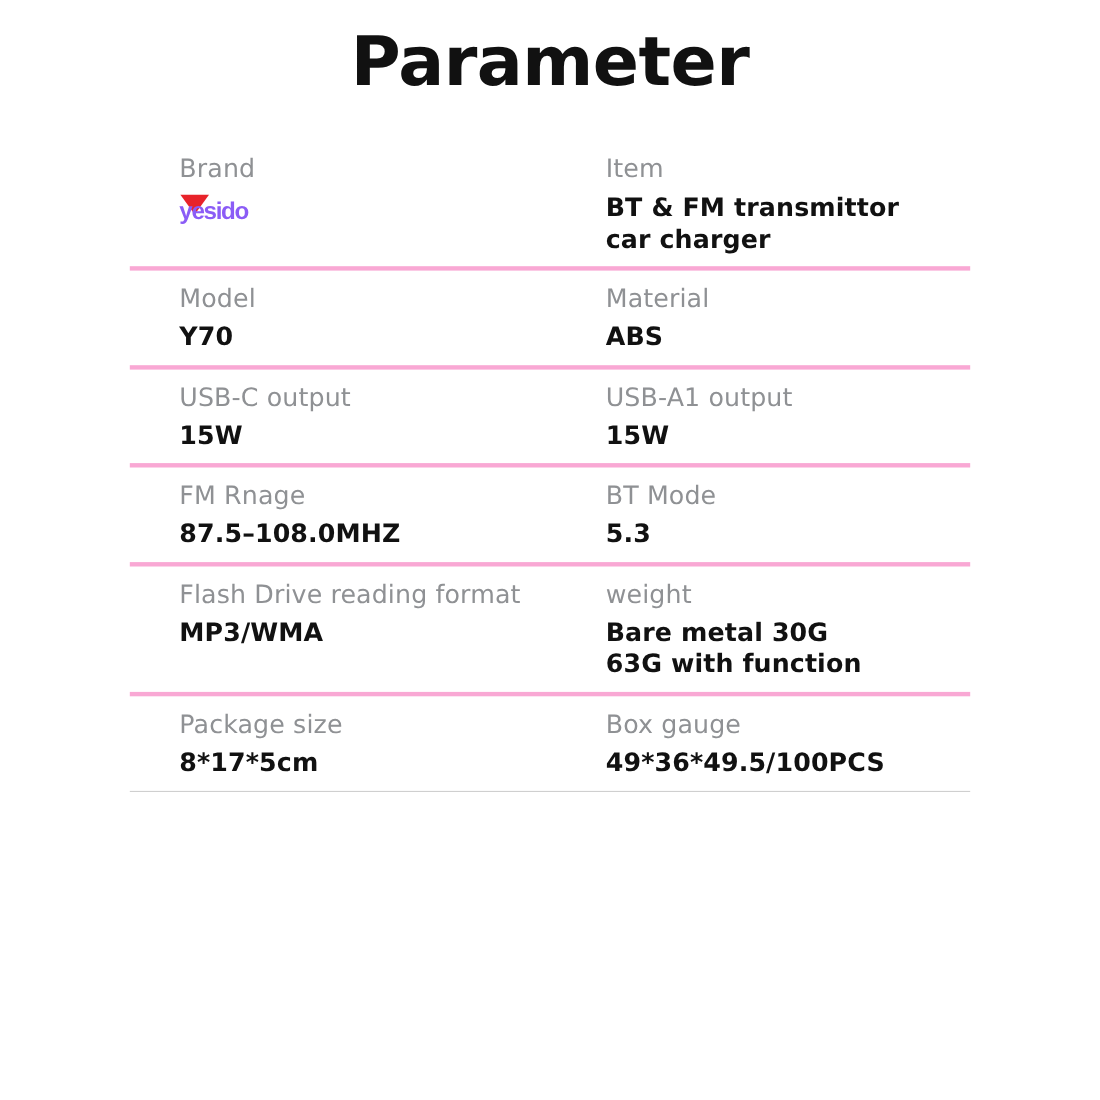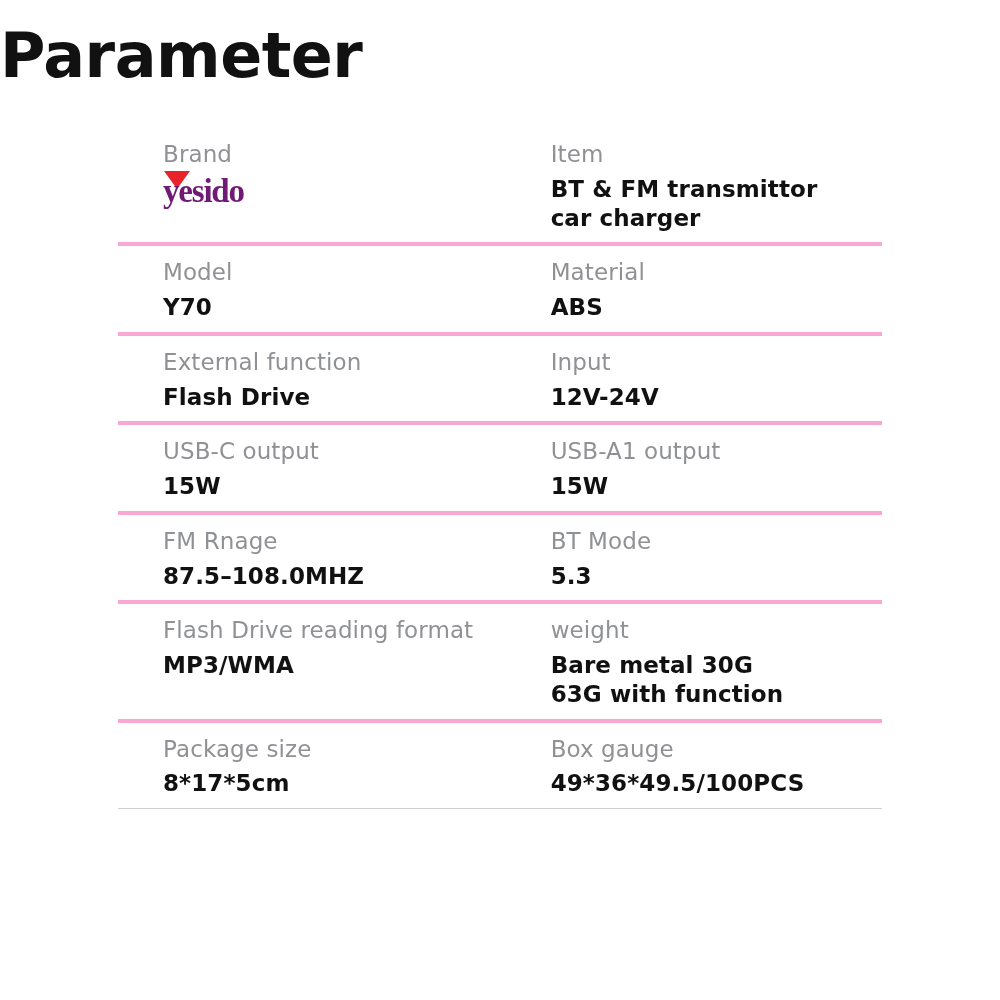--- a/index.html
+++ b/index.html
@@ -15,20 +15,21 @@
     overflow: hidden;
   }
   .page {
     position: relative;
     width: 1000px;
     height: 1000px;
     box-sizing: border-box;
     padding: 0;
   }
   .title {
+    text-align: center;
     font-family: "DejaVu Sans", sans-serif;
     font-weight: 700;
     font-size: 62px;
     letter-spacing: -0.5px;
     color: #111111;
     margin: 22px 0 0 0;
     line-height: 1.1;
   }
   .table {
     margin: 38px 118px 0 118px;
@@ -72,25 +73,25 @@
     white-space: pre-line;
   }
   
   .logo {
     margin-top: 6px;
     display: flex;
     align-items: center;
     height: 34px;
   }
   .logo-text {
-    font-size: 33px;
+    font-size: 22px;
     font-weight: 700;
     letter-spacing: -1.2px;
-    color: #701a75;
-    font-family: Liberation Serif, serif;
+    color: #8b5cf6;
+    font-family: Liberation Sans, sans-serif;
     position: relative;
     line-height: 1;
   }
   .logo-mark {
     position: absolute;
     left: 1px;
     top: -4px;
     width: 0;
     height: 0;
     border-left: 13px solid transparent;
@@ -137,30 +138,20 @@
       <div class="cell">
         <div class="label">Model</div>
         <div class="value">Y70</div>
       </div>
       <div class="cell right">
         <div class="label">Material</div>
         <div class="value">ABS</div>
       </div>
     </div>
 
-    <div class="row">
-      <div class="cell">
-        <div class="label">External function</div>
-        <div class="value">Flash Drive</div>
-      </div>
-      <div class="cell right">
-        <div class="label">Input</div>
-        <div class="value">12V-24V</div>
-      </div>
-    </div>
 
     <div class="row">
       <div class="cell">
         <div class="label">USB-C output</div>
         <div class="value">15W</div>
       </div>
       <div class="cell right">
         <div class="label">USB-A1 output</div>
         <div class="value">15W</div>
       </div>

